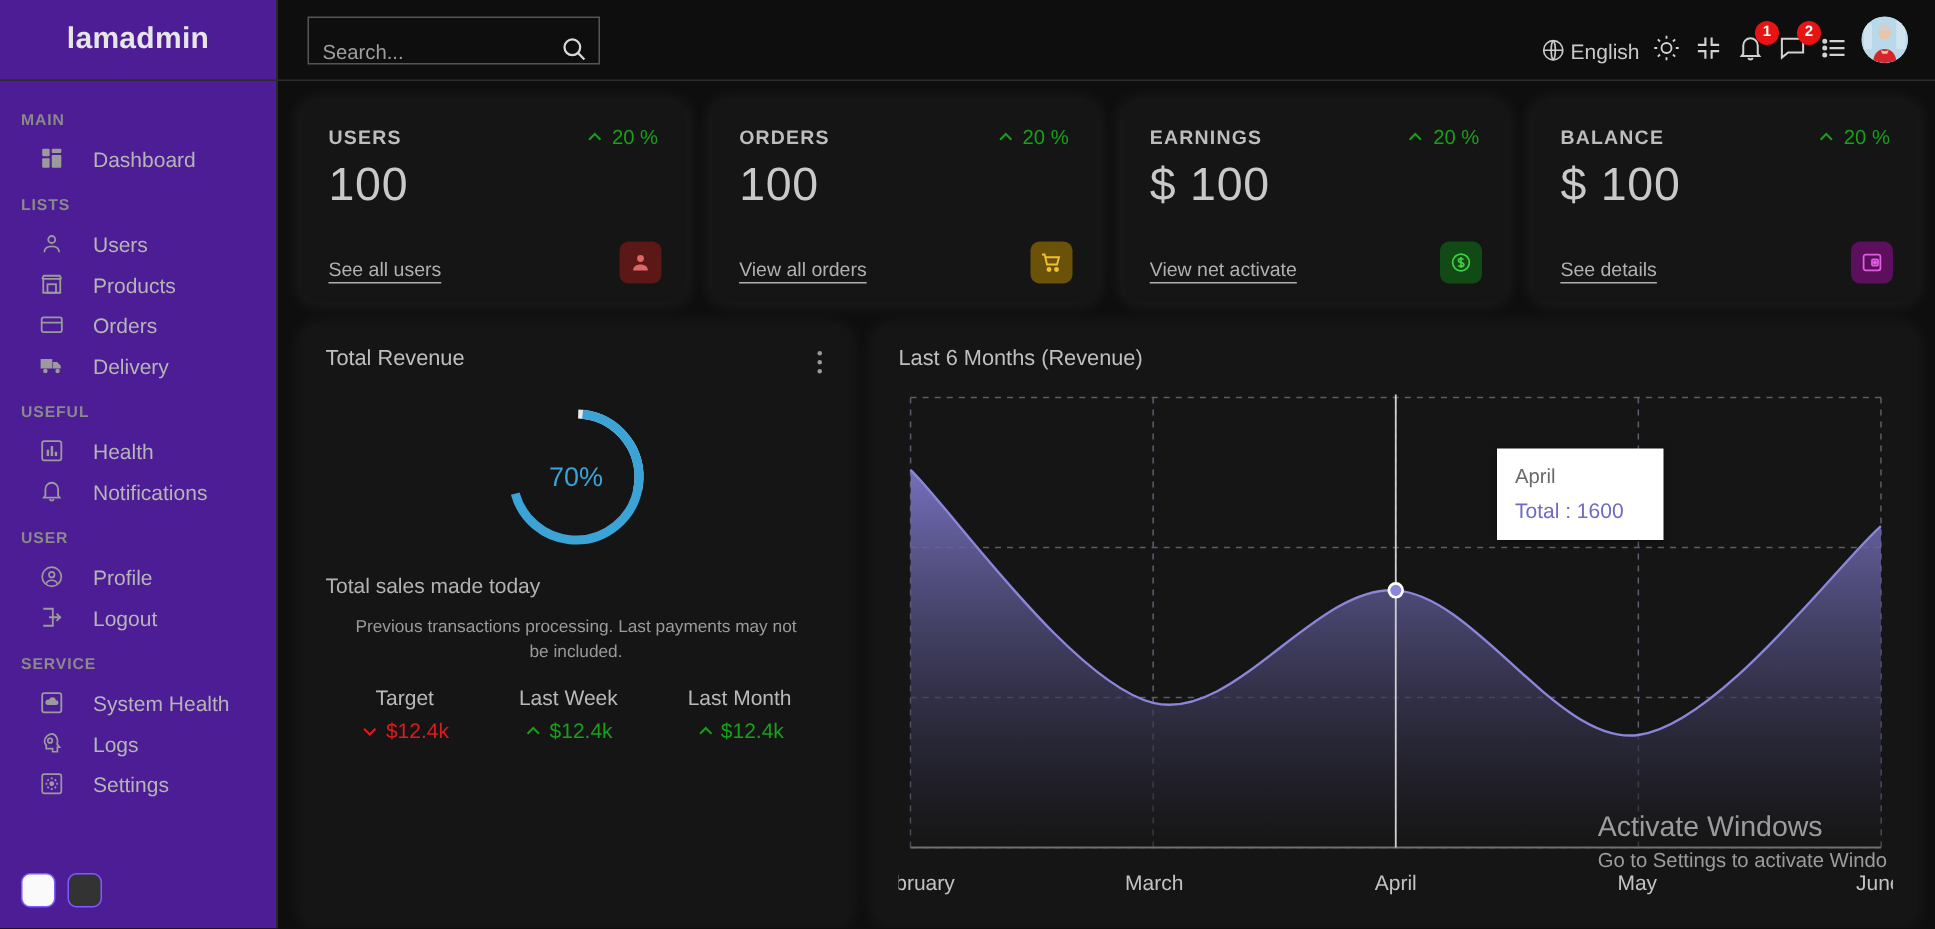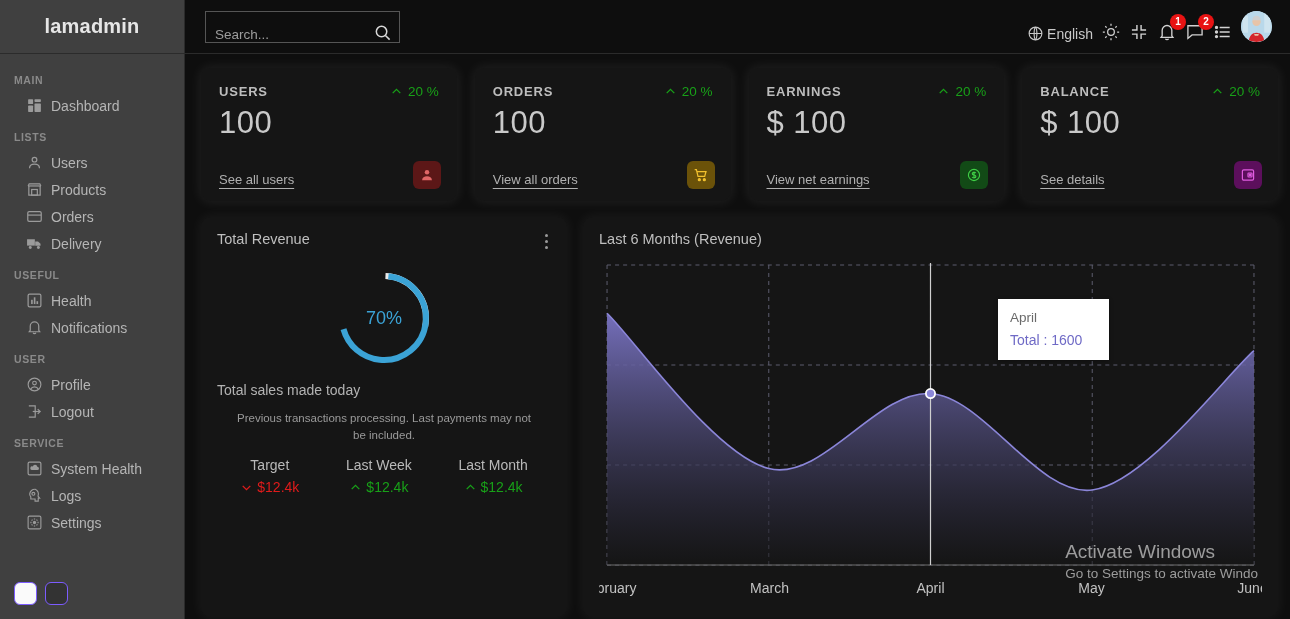--- a/index.html
+++ b/index.html
@@ -8,38 +8,38 @@
     background: #0e0e0e;
     font-family: "Liberation Sans", sans-serif;
     overflow: hidden;
     color: #d9d9d9;
   }
   .app { display: flex; width: 1290px; height: 619px; }
 
   
   .sidebar {
     width: 185px; min-width: 185px; height: 619px;
-    background: #404040;
+    background: #4c1d95;
     border-right: 1px solid #2b2b2b;
     display: flex; flex-direction: column;
     position: relative;
   }
   .brand-box {
     height: 54px; display: flex; align-items: center; justify-content: center;
     border-bottom: 1px solid #2b2b2b;
   }
   .brand-text { font-size: 20px; font-weight: 700; color: #e6e6e6; letter-spacing: .2px; }
   .nav { padding: 12px 0 0 0; flex: 1; }
   .nav-group { margin-bottom: 4px; }
   .group-title {
     font-size: 10.5px; font-weight: 700; letter-spacing: .6px;
     color: #8a8a8a; padding: 8px 0 6px 14px; text-transform: uppercase;
   }
   .nav-item {
-    display: flex; align-items: center; gap: 8px;
+    display: flex; align-items: center; gap: 19px;
     padding: 5px 0 5px 26px; cursor: pointer;
   }
   .nav-item .ic { width: 17px; height: 17px; display:inline-flex; align-items:center; justify-content:center; color:#9b9b9b; flex-shrink:0;}
   .nav-item .ic svg { width: 17px; height: 17px; display:block; }
   .nav-label { font-size: 14px; color: #b5b5b5; white-space: nowrap; }
   .theme-swatches { display: flex; gap: 8px; padding: 10px 0 14px 14px; }
   .swatch { width: 23px; height: 23px; border-radius: 6px; border: 1px solid #7c5cff; cursor: pointer; }
   .swatch.light { background: #fafafa; }
   .swatch.dark { background: #333333; }
 
@@ -453,21 +453,21 @@
           <div class="card-top">
             <span class="card-title">EARNINGS</span>
             <span class="card-pct">
               <svg width="13" height="13" viewBox="0 0 24 24" fill="none" stroke="currentColor" stroke-width="2.4">
                   <path d="M5 15l7-7 7 7"></path>
                 </svg>
               <span>20 %</span>
             </span>
           </div>
           <div class="card-num">$ 100</div>
-          <div class="card-link">View net earnings</div>
+          <div class="card-link">View net activate</div>
           <div class="card-icon" style="background:#124a16;color:#3fcf46">
             <svg viewBox="0 0 24 24" fill="none" stroke="currentColor" stroke-width="1.7">
                 <circle cx="12" cy="12" r="8.4"></circle>
                 <path d="M12 6.6v10.8M14.6 9.1c-.5-.8-1.5-1.1-2.6-1.1-1.5 0-2.6.7-2.6 2s1.2 1.7 2.6 2 2.8.6 2.8 2.1-1.3 2-2.8 2c-1.2 0-2.2-.4-2.7-1.2"></path>
               </svg>
           </div>
         </div>
 
         <div class="card">
           <div class="card-top">

